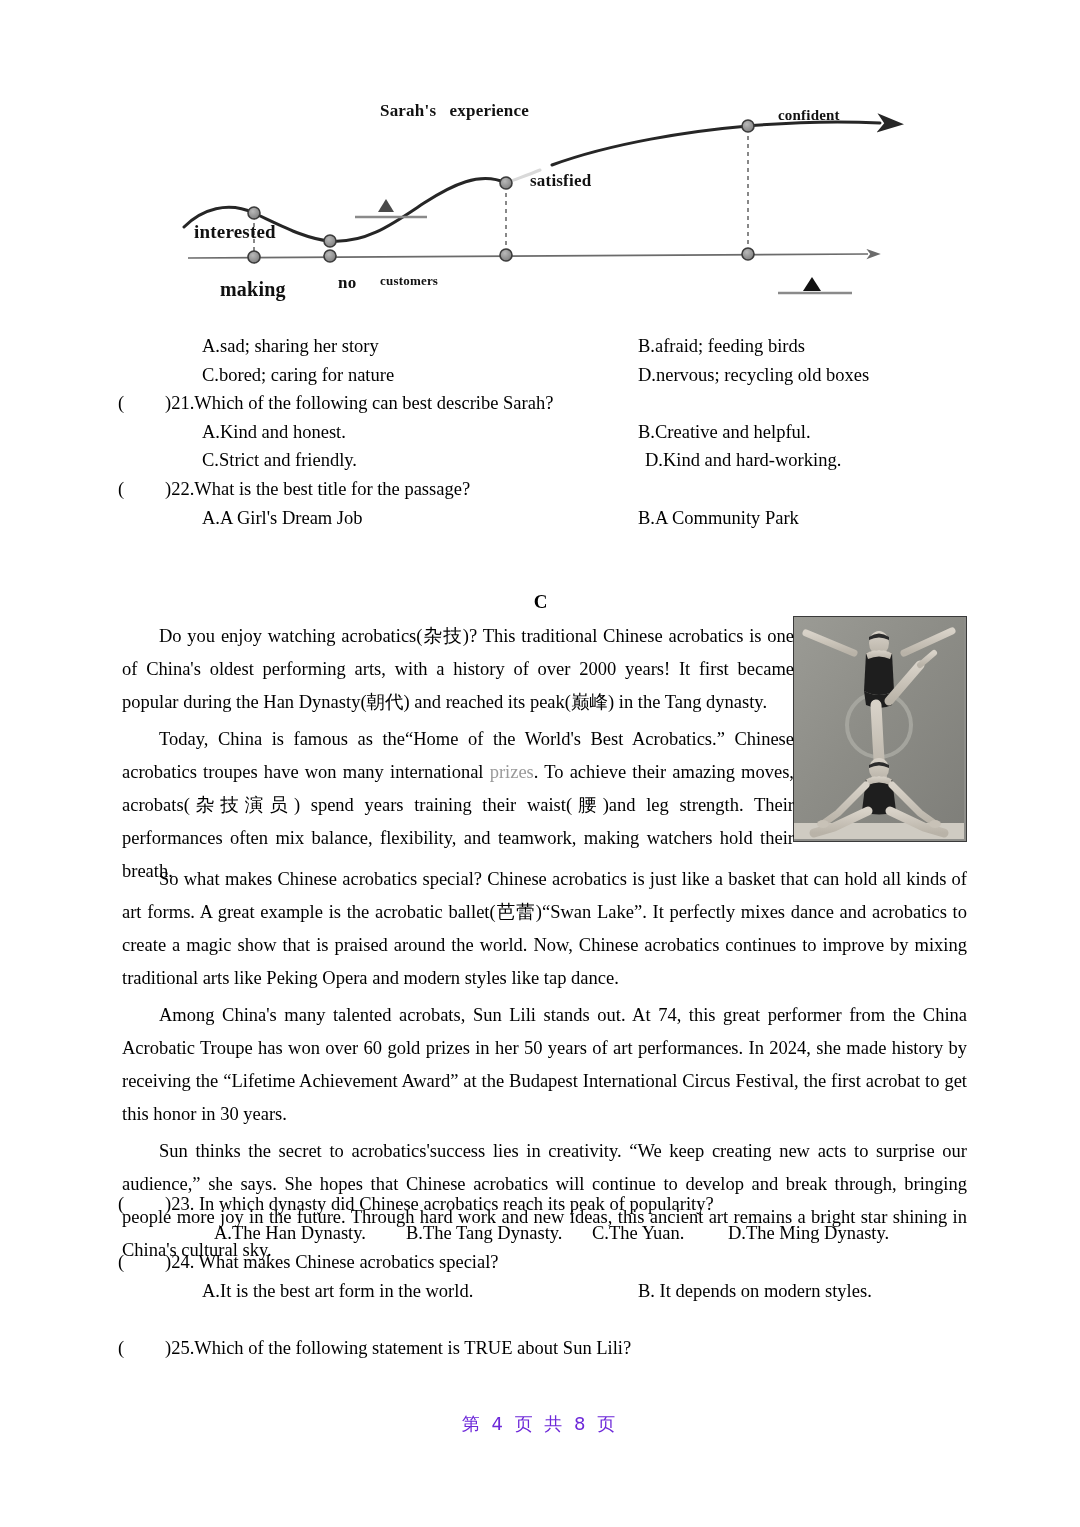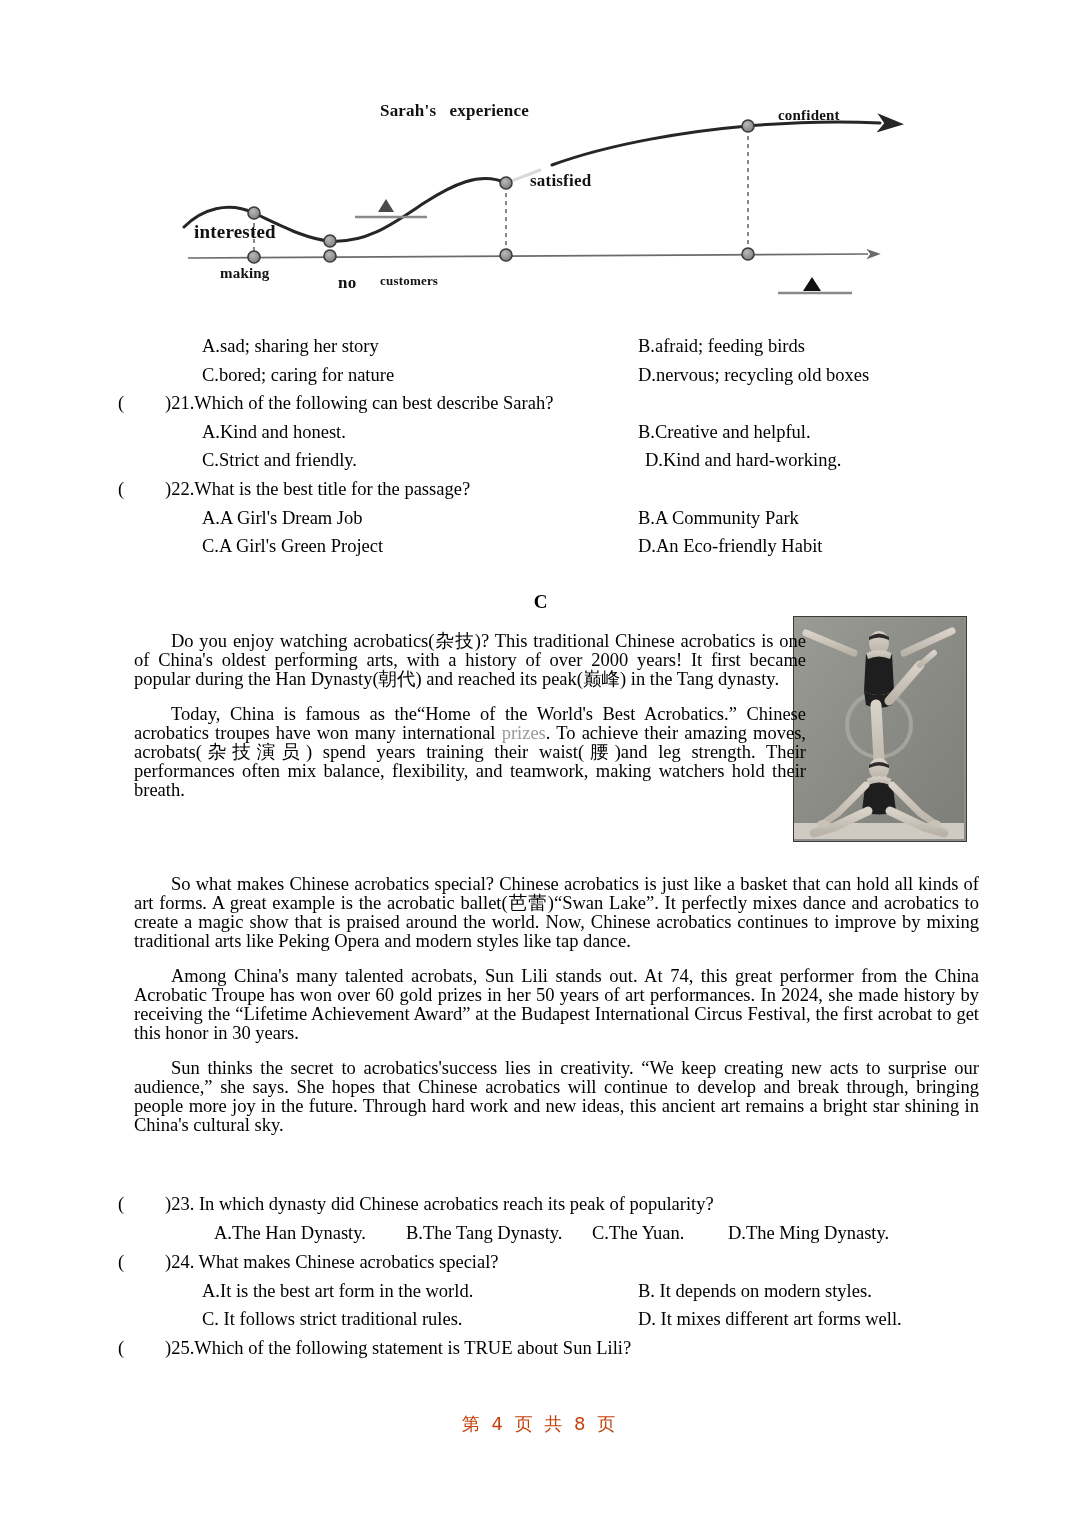--- a/index.html
+++ b/index.html
@@ -42,21 +42,21 @@
     white-space: pre;
     letter-spacing: 0.2px;
   }
   #chart-title {
     left: 200px; top: 6px;
     font-size: 17px;
   }
   #lbl-interested { left: 14px; top: 126px; font-size: 19px; }
   #lbl-satisfied  { left: 350px; top: 76px;  font-size: 17px; }
   #lbl-confident  { left: 598px; top: 12px;  font-size: 15px; }
-  #lbl-making     { left: 40px;  top: 170px; font-size: 15px; }
+  #lbl-making     { left: 40px;  top: 183px; font-size: 20px; }
   #lbl-no         { left: 158px; top: 178px; font-size: 17px; }
   #lbl-customers  { left: 200px; top: 178px; font-size: 13px; }
 
   
   .doc {
     position: absolute;
     left: 118px;
     width: 845px;
     font-size: 18.5px;
     line-height: 28.6px;
@@ -87,22 +87,22 @@
     font-weight: bold;
     font-size: 19px;
   }
 
   
   .para {
     text-align: justify;
     text-justify: inter-word;
     text-indent: 2em;
     font-size: 18.5px;
-    line-height: 19px;
-    margin: 16px;
+    line-height: 33px;
+    margin: 4px;
   }
   .para.narrow { width: 672px; }
   .para.full   { width: 845px; }
   .faded { color: #9a9a9a; }
 
   
   #acrobat-photo {
     position: absolute;
     left: 793px;
     top: 616px;
@@ -116,21 +116,21 @@
   
   #footer {
     position: absolute;
     left: 0;
     top: 1412px;
     width: 1080px;
     text-align: center;
     font-size: 18px;
     font-family: "DejaVu Sans", "Liberation Sans", sans-serif;
     letter-spacing: 3px;
-    color: #c2410c;
+    color: #6d28d9;
   }
 </style>
 </head>
 <body>
 
 <div id="page">
 
   <div id="chart-area">
 
     <svg id="chart-svg" width="740" height="215" viewBox="0 0 740 215">
@@ -231,24 +231,20 @@
 
   <div class="doc" style="top:475px;">
     <div class="qline">
       <span class="paren">(</span>
       <span class="qtext">)22.What is the best title for the passage?</span>
     </div>
     <div class="opt-row">
       <span class="opt-a">A.A Girl's Dream Job</span>
       <span class="opt-b">B.A Community Park</span>
     </div>
-    <div class="opt-row">
-      <span class="opt-a">C.A Girl's Green Project</span>
-      <span class="opt-b">D.An Eco-friendly Habit</span>
-    </div>
   </div>
 
   <div class="doc" style="top:588px;">
     <div class="sec-letter" style="position:relative;">C</div>
   </div>
 
   <div id="acrobat-photo">
     <svg width="170" height="222" viewBox="0 0 170 222">
       <defs>
         <linearGradient id="wallGrad" x1="0" y1="0" x2="1" y2="1">
@@ -337,24 +333,20 @@
 
   <div class="doc" style="top:1248px;">
     <div class="qline">
       <span class="paren">(</span>
       <span class="qtext">)24. What makes Chinese acrobatics special?</span>
     </div>
     <div class="opt-row">
       <span class="opt-a">A.It is the best art form in the world.</span>
       <span class="opt-b">B. It depends on modern styles.</span>
     </div>
-    <div class="opt-row">
-      <span class="opt-a">C. It follows strict traditional rules.</span>
-      <span class="opt-b">D. It mixes different art forms well.</span>
-    </div>
   </div>
 
   <div class="doc" style="top:1334px;">
     <div class="qline">
       <span class="paren">(</span>
       <span class="qtext">)25.Which of the following statement is TRUE about Sun Lili?</span>
     </div>
   </div>
 
   <div id="footer">第 4 页 共 8 页</div>

